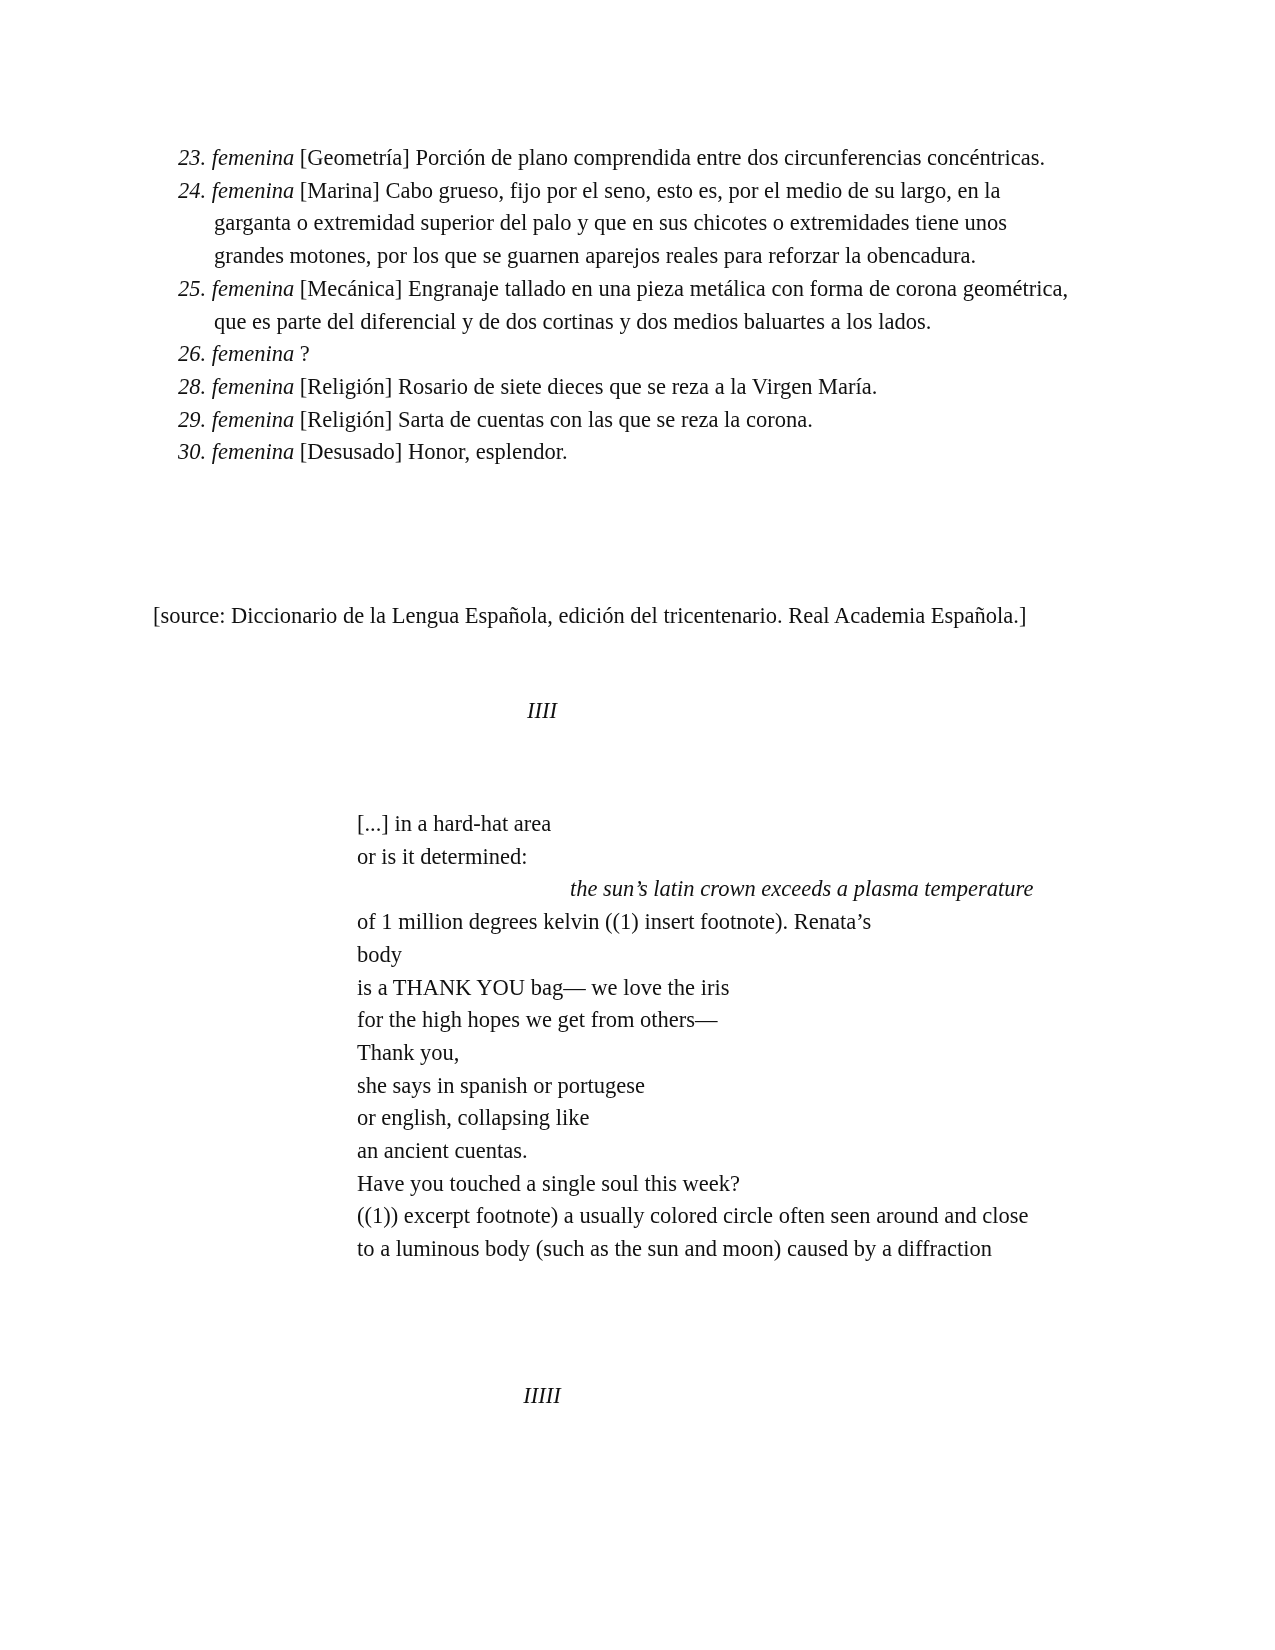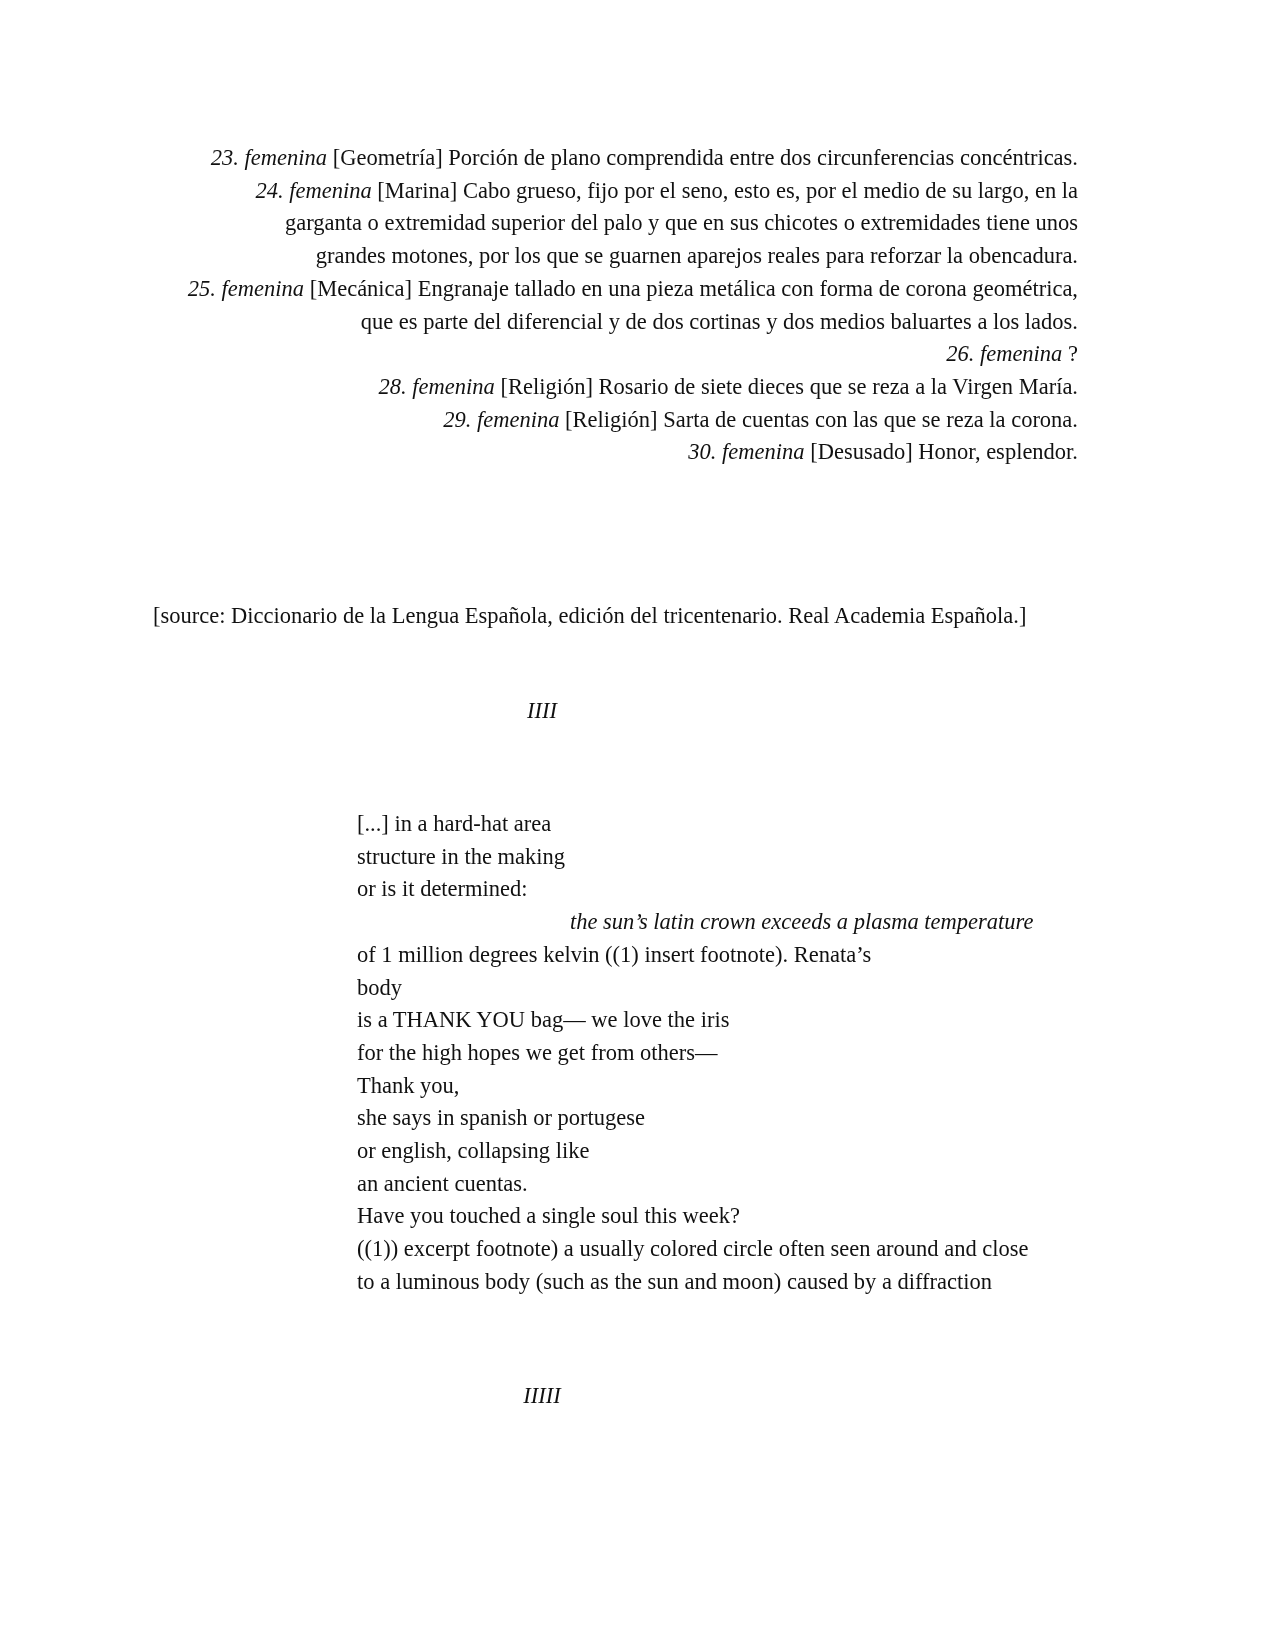--- a/index.html
+++ b/index.html
@@ -1,21 +1,21 @@
 <!DOCTYPE html>
 <html><head>
 <meta charset="utf-8">
 <style>
   html, body { margin: 0; padding: 0; background: #ffffff; }
   body {
     width: 1275px; height: 1650px; position: relative; overflow: hidden;
     font-family: "Liberation Serif", "DejaVu Serif", serif;
     color: #111111; font-size: 22.5px;
   }
-  .defs { position: absolute; left: 178px; top: 142px; width: 900px; text-align: right; }
+  .defs { position: absolute; left: 178px; top: 142px; width: 900px; }
   .def { line-height: 32.7px; padding-left: 36px; text-indent: -36px; }
   .def .num, .def .pos { font-style: italic; }
   .source { position: absolute; left: 153px; top: 600px; line-height: 32px; white-space: nowrap; }
   .heading { position: absolute; left: 0; width: 1084px; text-align: center; font-style: italic; }
   .h4 { top: 698px; }
   .h5 { top: 1383px; }
   .poem { position: absolute; left: 357px; top: 762px; width: 760px; margin-top: 46px; }
   .line { line-height: 32.7px; white-space: nowrap; min-height: 32.7px; }
   .line.indent { padding-left: 213px; font-style: italic; }
 </style>
@@ -31,21 +31,20 @@
   <div class="def"><span class="num">29.</span> <span class="pos">femenina</span><span> [Religión] Sarta de cuentas con las que se reza la corona.</span></div>
   <div class="def"><span class="num">30.</span> <span class="pos">femenina</span><span> [Desusado] Honor, esplendor.</span></div>
 </div>
 
 <div class="source">[source: Diccionario de la Lengua Española, edición del tricentenario. Real Academia Española.]</div>
 
 <div class="heading h4">IIII</div>
 
 <div class="poem">
   <div class="line">[...] in a hard-hat area</div>
-  <div class="line">structure in the making</div>
   <div class="line">or is it determined:</div>
   <div class="line indent">the sun’s latin crown exceeds a plasma temperature</div>
   <div class="line">of 1 million degrees kelvin ((1) insert footnote). Renata’s</div>
   <div class="line">body</div>
   <div class="line">is a THANK YOU bag— we love the iris</div>
   <div class="line">for the high hopes we get from others—</div>
   <div class="line">Thank you,</div>
   <div class="line">she says in spanish or portugese</div>
   <div class="line">or english, collapsing like</div>
   <div class="line">an ancient cuentas.</div>

